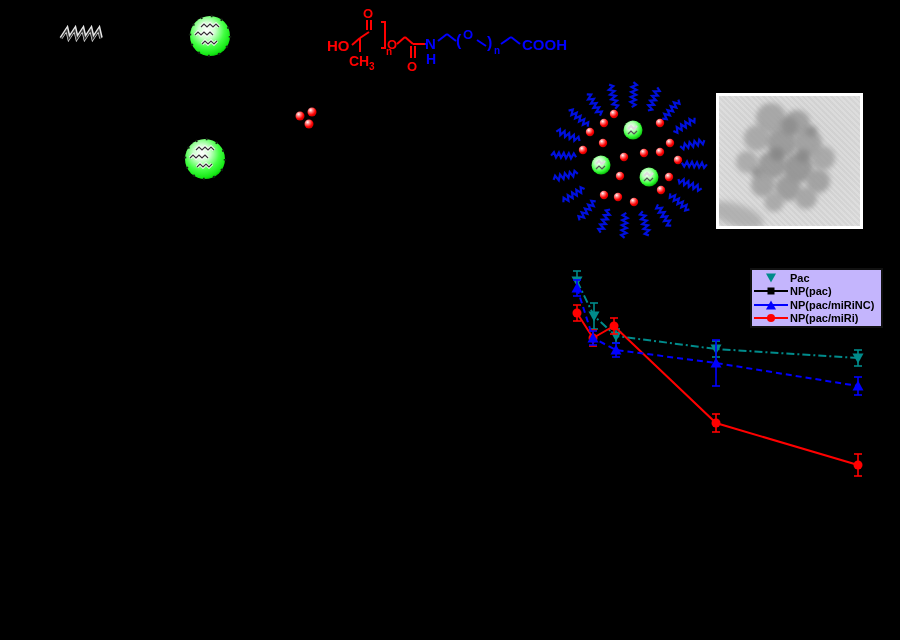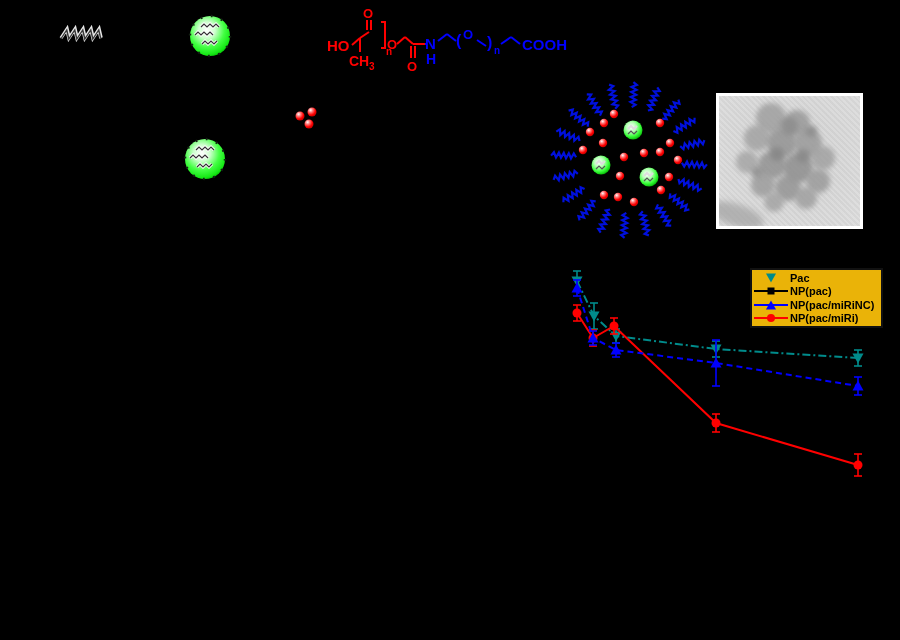--- a/index.html
+++ b/index.html
@@ -18,21 +18,21 @@
     position:relative;width:100%;height:100%;
     background:
       repeating-linear-gradient(45deg, rgba(255,255,255,.05) 0 2px, rgba(0,0,0,.03) 2px 4px),
       radial-gradient(circle at 50% 45%, #d2d2d2 0%, #d9d9d9 60%, #dedede 100%);
     overflow:hidden;
   }
   .blob{position:absolute;border-radius:50%;filter:blur(2.5px);}
   
   .legend{
     left:750px;top:268px;width:133px;height:60px;
-    background:#eab308;border:2px solid #111;
+    background:#c4b5fd;border:2px solid #111;
     box-sizing:border-box;
     display:flex;flex-direction:column;justify-content:space-around;
     padding:1px 0;
   }
   .legend-row{display:flex;align-items:center;height:14px;}
   .legend-marker{width:38px;height:12px;position:relative;flex:0 0 38px;}
   .legend-line{position:absolute;left:2px;right:2px;top:5px;height:2px;}
   .lm{position:absolute;left:50%;top:50%;transform:translate(-50%,-50%);}
   .legend-label{
     font-size:11px;font-weight:bold;color:#000;line-height:12px;

